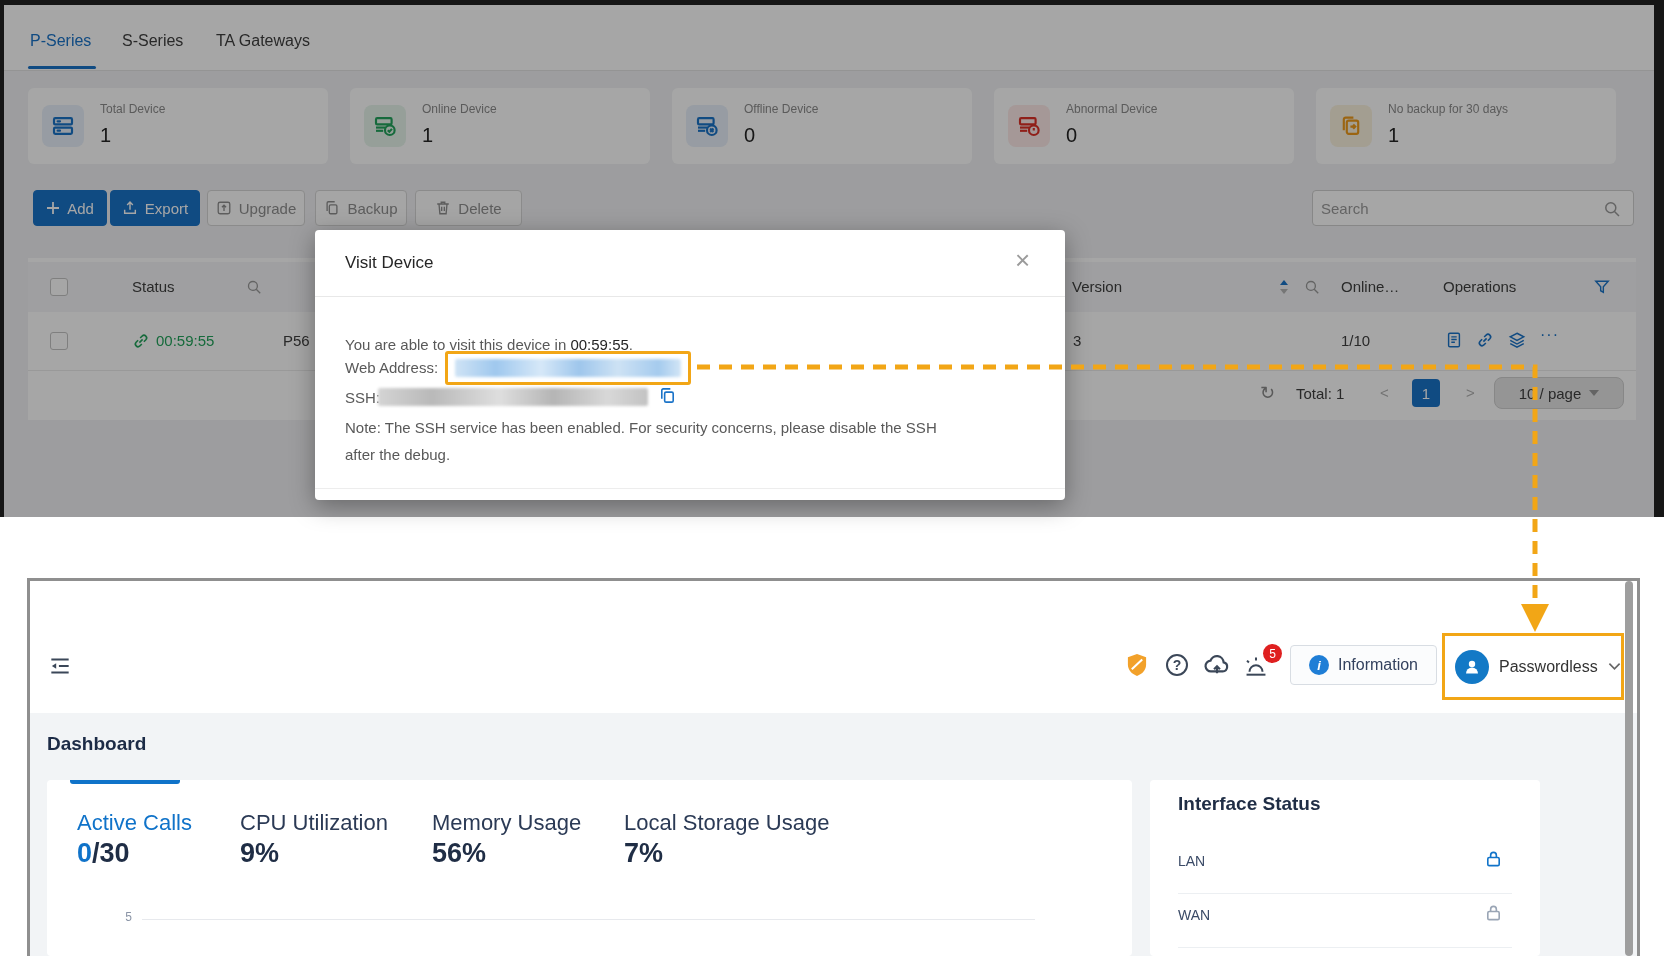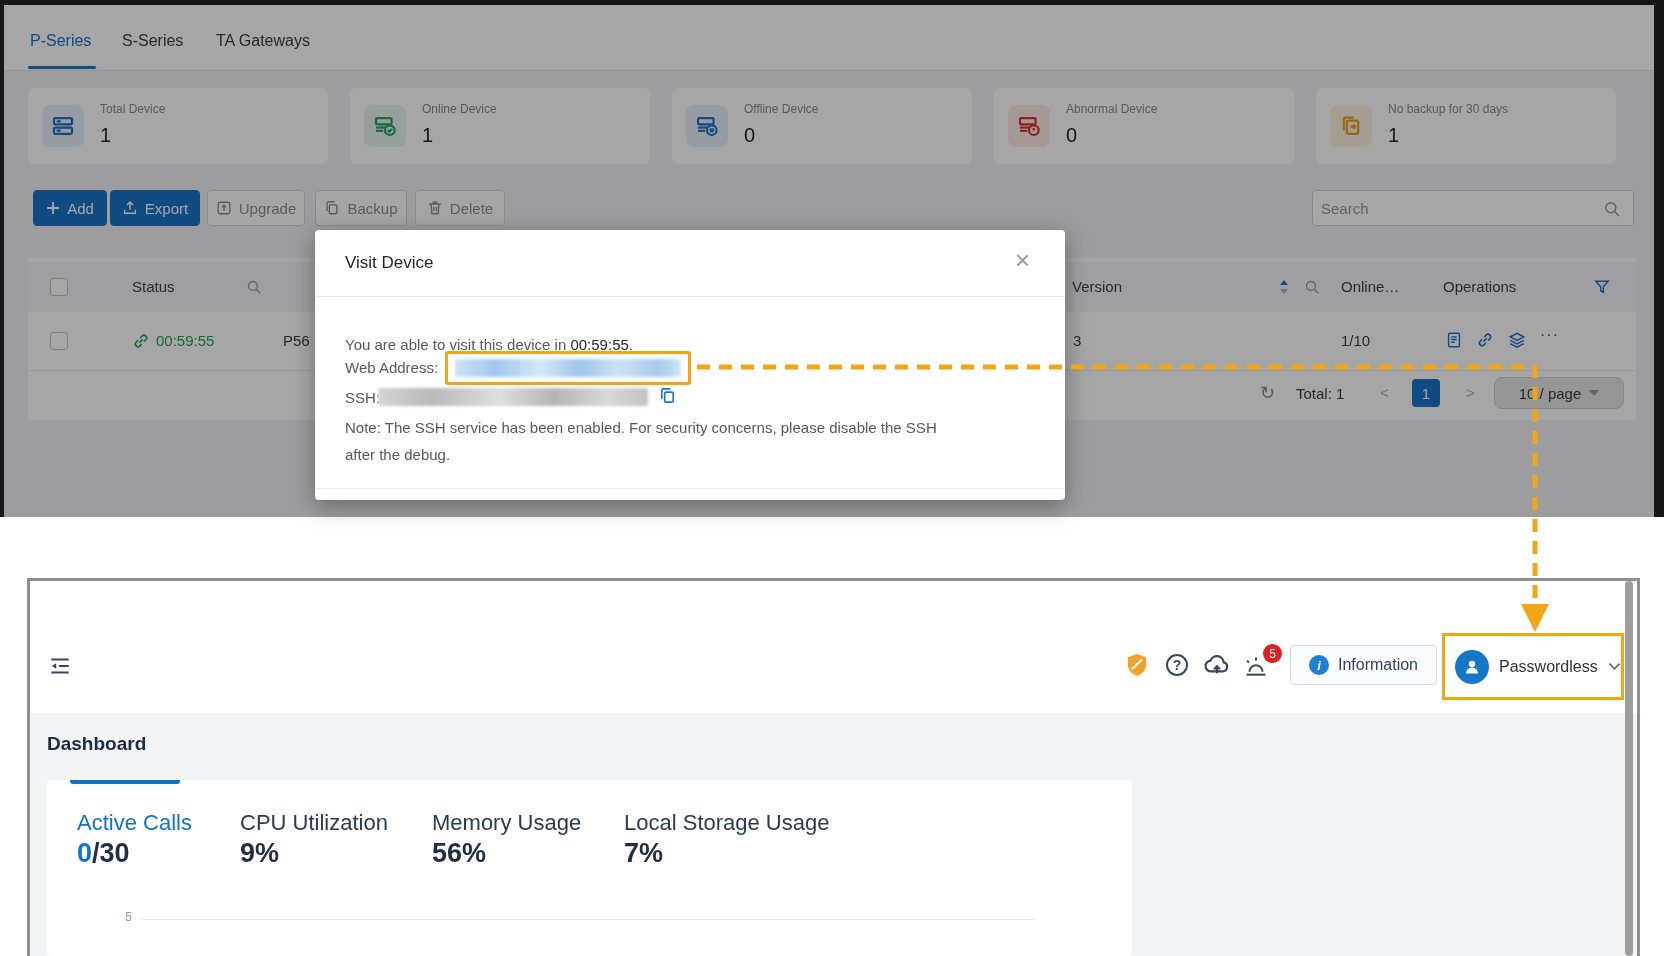--- a/index.html
+++ b/index.html
@@ -200,21 +200,21 @@
     </div>
     <div class="abs btn ghost" style="left:315px;top:190px;width:92px;">
       <span class="ic">
           <svg width="16" height="16" viewBox="0 0 18 18" fill="none" stroke="#8f8f8f" stroke-width="1.5">
             <rect x="6" y="5.5" width="8.5" height="10" rx="1.5"></rect>
             <path d="M3.5 12.5v-9A1.5 1.5 0 0 1 5 2h7"></path>
           </svg>
         </span>
       <span>Backup</span>
     </div>
-    <div class="abs btn ghost" style="left:415px;top:190px;width:90px;">
+    <div class="abs btn ghost" style="left:415px;top:190px;width:107px;">
       <span class="ic">
           <svg width="16" height="16" viewBox="0 0 18 18" fill="none" stroke="#8f8f8f" stroke-width="1.5">
             <path d="M2.5 4.5h13M7 4.5V2.5h4v2M4.5 4.5l1 11h7l1-11M7.5 7.5v5M10.5 7.5v5"></path>
           </svg>
         </span>
       <span>Delete</span>
     </div>
     <div class="abs search-box" style="left:1312px;top:190px;width:322px;height:36px;">
       <input type="text" placeholder="Search" style="">
       <span class="ic abs" style="right:12px;top:9px;color:#9a9a9a;">
@@ -406,20 +406,39 @@
       </div>
       <div class="metric">
         <div class="abs metric-label" style="left:577px;top:30px;">Local Storage Usage</div>
         <div class="abs metric-value" style="left:577px;top:58px;"><span class="vmain">7%</span><span></span></div>
       </div>
 
       <span class="abs ytick" style="left:55px;top:130px;width:30px;">5</span>
       <div class="abs gridline" style="left:95px;top:139px;width:893px;"></div>
     </div>
 
+    <div class="abs card" style="left:1120px;top:199px;width:390px;height:176px;">
+      <div class="abs if-title" style="left:28px;top:13px;">Interface Status</div>
+      <div class="abs if-row-name" style="left:28px;top:73px;">LAN</div>
+      <span class="ic abs" style="left:334px;top:69px;color:#1073c9;">
+          <svg width="19" height="19" viewBox="0 0 20 20" fill="none" stroke="currentColor" stroke-width="1.7">
+            <rect x="4" y="9" width="12" height="8.5" rx="1.5"></rect>
+            <path d="M7 9V6.5a3 3 0 0 1 6 0V9"></path>
+          </svg>
+        </span>
+      <div class="abs divider" style="left:28px;top:113px;width:334px;"></div>
+      <div class="abs if-row-name" style="left:28px;top:127px;">WAN</div>
+      <span class="ic abs" style="left:334px;top:123px;color:#9aa5b5;">
+          <svg width="19" height="19" viewBox="0 0 20 20" fill="none" stroke="currentColor" stroke-width="1.7">
+            <rect x="4" y="9" width="12" height="8.5" rx="1.5"></rect>
+            <path d="M7 9V6.5a3 3 0 0 1 6 0V9"></path>
+          </svg>
+        </span>
+      <div class="abs divider" style="left:28px;top:167px;width:334px;"></div>
+    </div>
 
     <div class="scrollbar"></div>
   </div>
 
   <svg class="anno" width="1664" height="956" viewBox="0 0 1664 956">
     <polyline points="697,367 1535,367 1535,602" fill="none" stroke="#f2a616" stroke-width="5" stroke-dasharray="13 9"></polyline>
     <polygon points="1521,604 1549,604 1535,632" fill="#f2a616"></polygon>
   </svg>
 
 </div>

